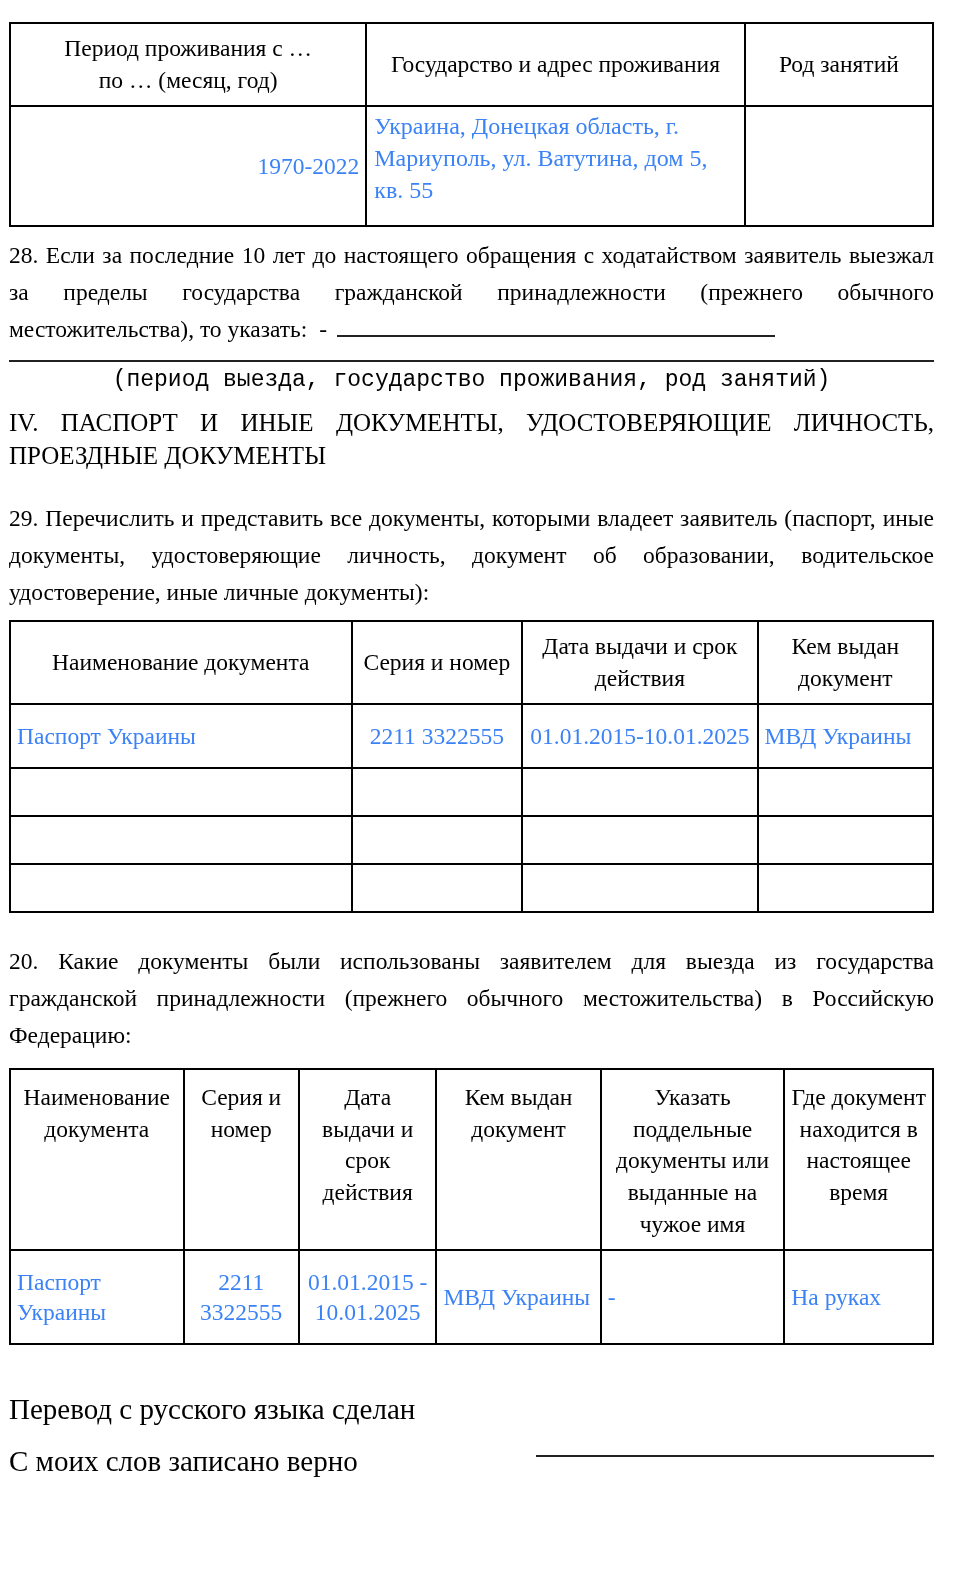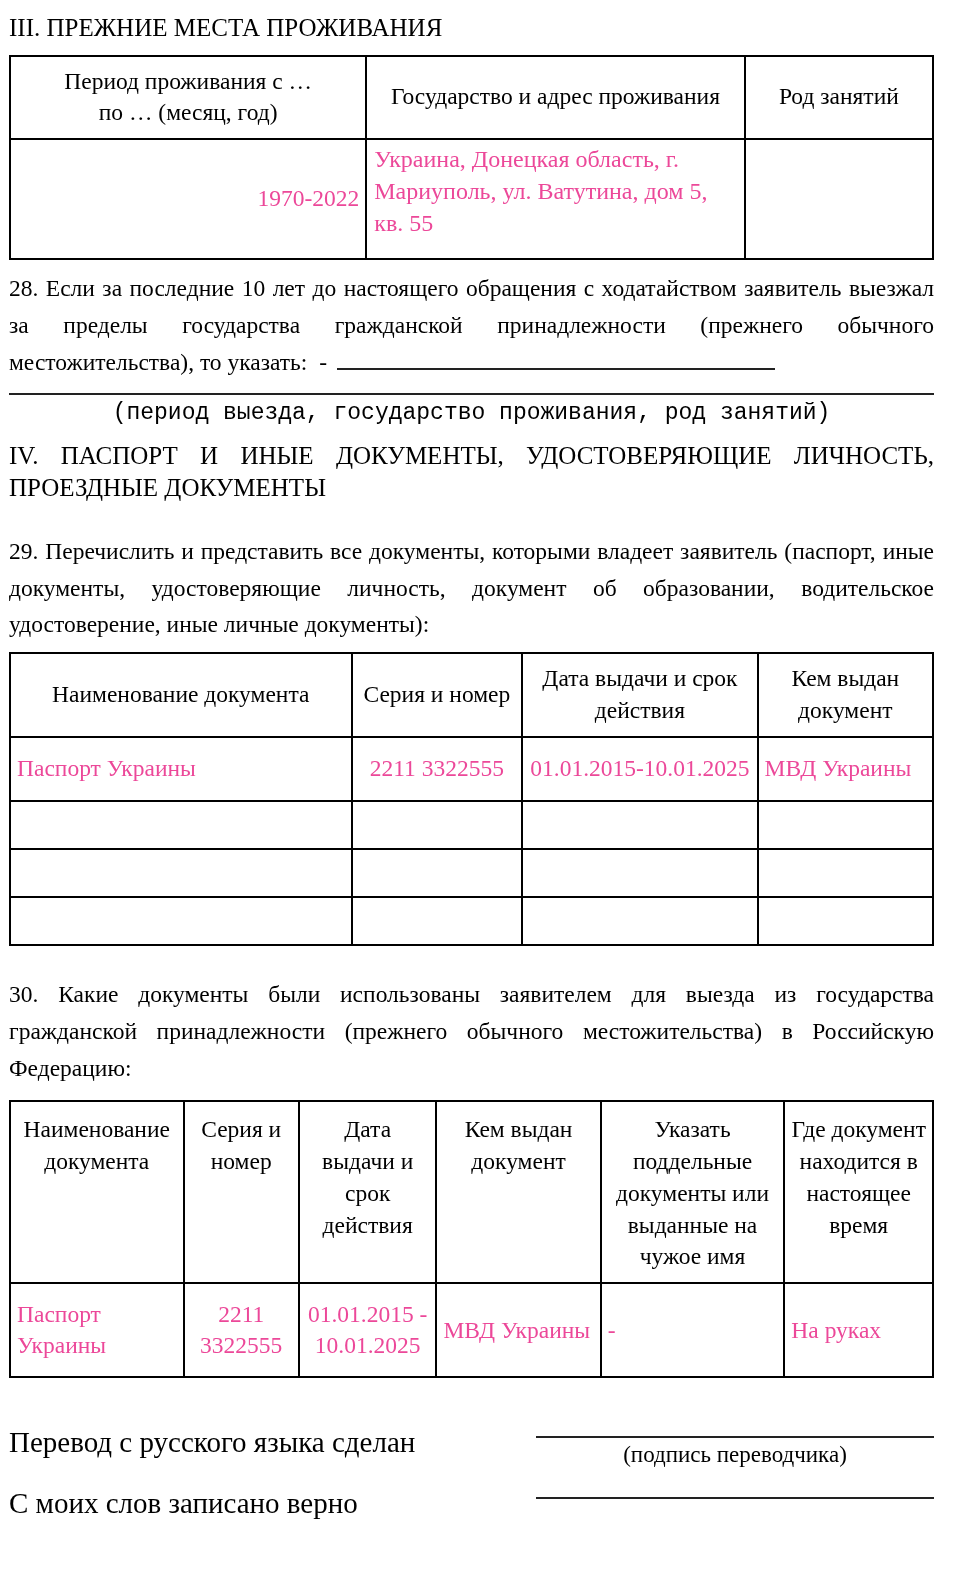--- a/index.html
+++ b/index.html
@@ -24,21 +24,21 @@
   .q30 { margin-top:30px; }
 
   table { width:100%; border-collapse:collapse; table-layout:fixed; }
   th, td {
     border:2px solid #000;
     font-size:23.5px; font-weight:normal;
     padding:6px;
     vertical-align:middle;
   }
   th { text-align:center; line-height:1.35; padding:9px 6px; }
-  .value { color:#ec4899;margin-top:40px; }
+  .value { color:#3b82f6;margin-top:40px; }
 
   .tbl-27 { margin-top:10px; }
   .tbl-27 th { height:68px; }
   .tbl-27 td { height:120px; }
   .tbl-27 .cell-period { text-align:right; padding-left:5px; }
   .tbl-27 .cell-address { text-align:left; vertical-align:top; padding:4px 10px 4px 7px; line-height:1.33; font-size:24px; }
 
   .tbl-29 { margin-top:9px; }
   .tbl-29 th { height:74px; }
   .tbl-29 tr.data-row td { height:64px; }
@@ -73,21 +73,20 @@
   .sig-label { font-size:29px; padding-top:12px; }
   .sig-block { width:398px; }
   .sig-line { height:24px; border-bottom:2px solid #222; }
   .sig-caption { text-align:center; font-size:23px; margin-top:4px; }
 </style>
 </head>
 <body>
 
 <div class="page">
 
-  <div class="section-heading">III. ПРЕЖНИЕ МЕСТА ПРОЖИВАНИЯ</div>
 
 
   <table class="tbl-27">
     <colgroup>
       <col style="width:38.6%">
         <col style="width:41%">
         <col style="width:20.4%">
     </colgroup>
     <thead>
       <tr>
@@ -151,21 +150,21 @@
       </tr>
       <tr class="empty-row">
         <td></td>
         <td></td>
         <td></td>
         <td></td>
       </tr>
     </tbody>
   </table>
 
-  <p class="question q30">30. Какие документы были использованы заявителем для выезда из государства гражданской принадлежности (прежнего обычного местожительства) в Российскую Федерацию:</p>
+  <p class="question q30">20. Какие документы были использованы заявителем для выезда из государства гражданской принадлежности (прежнего обычного местожительства) в Российскую Федерацию:</p>
 
   <table class="tbl-30">
     <colgroup>
       <col style="width:18.8%">
         <col style="width:12.5%">
         <col style="width:14.9%">
       <col style="width:17.8%">
         <col style="width:19.9%">
         <col style="width:16.1%">
     </colgroup>
@@ -187,24 +186,20 @@
         <td class="left value">МВД Украины</td>
         <td class="left value">-</td>
         <td class="left value">На руках</td>
       </tr>
     </tbody>
   </table>
 
   <div class="footer">
     <div class="sig-row">
       <div class="sig-label">Перевод с русского языка сделан</div>
-      <div class="sig-block">
-        <div class="sig-line"></div>
-        <div class="sig-caption">(подпись переводчика)</div>
-      </div>
     </div>
     <div class="sig-row">
       <div class="sig-label">С моих слов записано верно</div>
       <div class="sig-block">
         <div class="sig-line"></div>
 
       </div>
     </div>
   </div>
 

